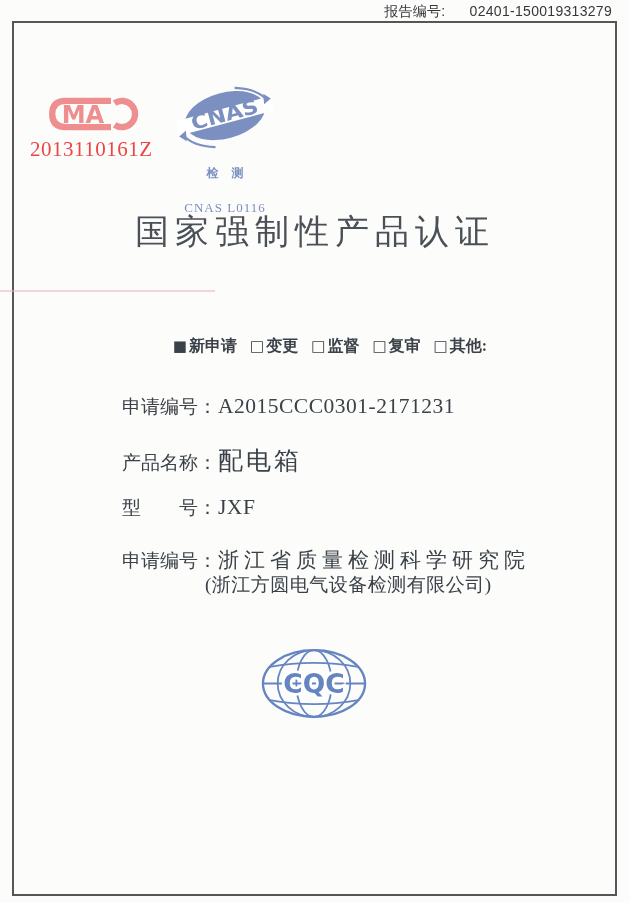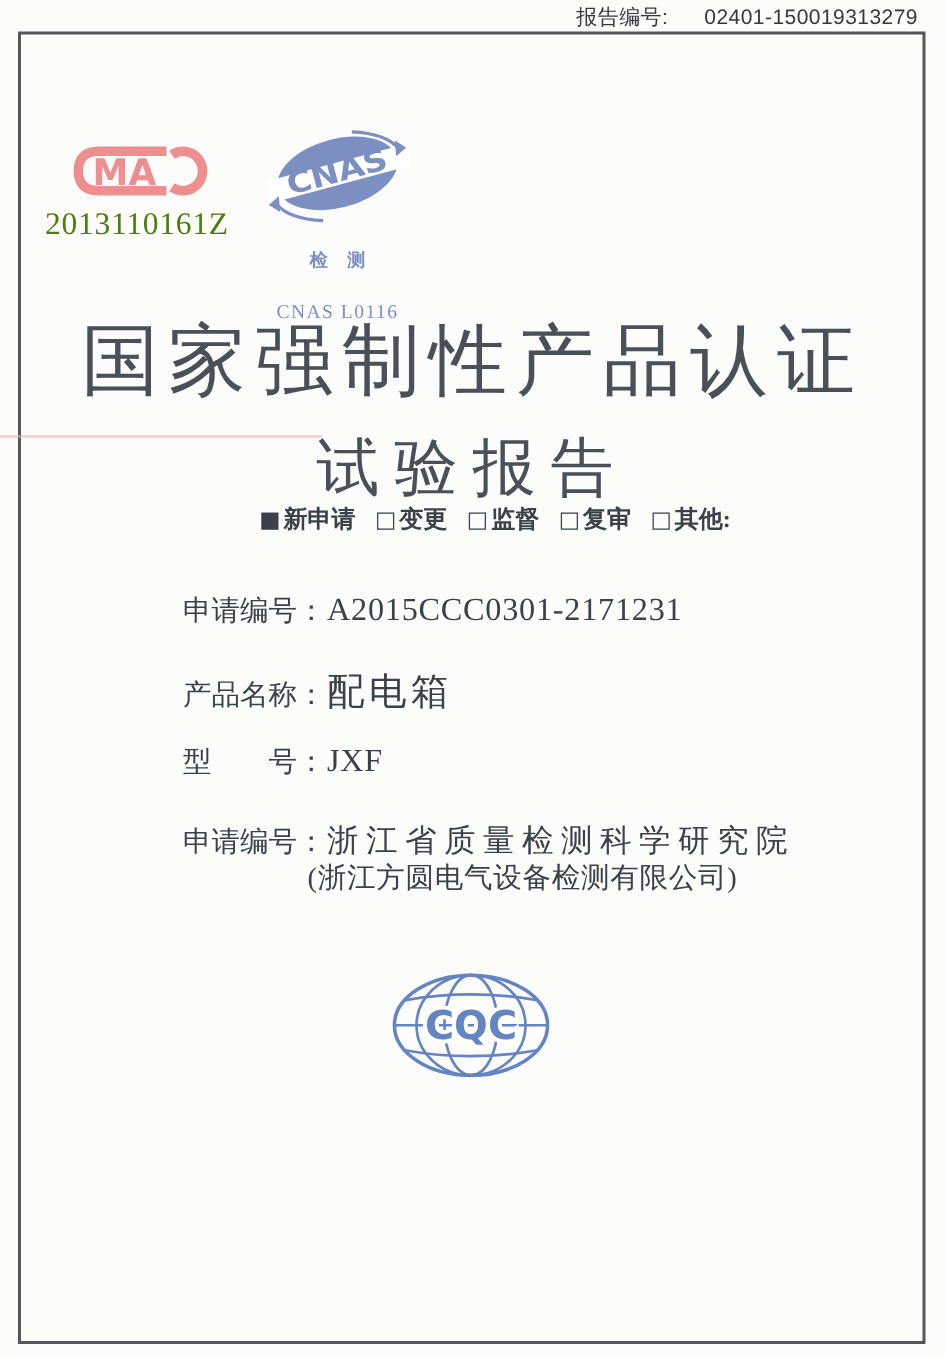--- a/index.html
+++ b/index.html
@@ -29,36 +29,36 @@
   .artifact {
     position:absolute; left:0; top:290px; width:215px; height:2px;
     background:var(--artifact); opacity:.55;
   }
   
   .cma { position:absolute; left:30px; top:95px; width:132px; }
   .cma svg { display:block; margin-left:15px; width:94px; height:38px; }
   .cma .stroke { fill:none; stroke:var(--cma); stroke-width:7; }
   .cma text { fill:var(--cma); font-family:"DejaVu Sans","Liberation Sans",sans-serif; font-weight:800; font-size:27px; }
   .cma-code {
-    margin-top:4px; font-size:21px; letter-spacing:.5px; color:#4d7c0f;
+    margin-top:4px; font-size:21px; letter-spacing:.5px; color:#ef4444;
     font-family:"Liberation Serif","DejaVu Serif",serif;
   }
   
   .cnas { position:absolute; left:173px; top:86px; width:104px; text-align:center; color:var(--cnas); }
   .cnas svg { display:block; margin:0 auto; width:96px; height:63px; }
   .cnas .lobe { fill:var(--cnas); }
   .cnas .band { fill:#ffffff; }
   .cnas .arrow { fill:none; stroke:var(--cnas); stroke-width:2.2; }
   .cnas .head { fill:var(--cnas); }
   .cnas text { fill:var(--cnas); font-family:"DejaVu Sans","Liberation Sans",sans-serif; font-weight:800; font-size:21px; }
   .cnas-cn { font-size:12px; letter-spacing:5px; margin-top:16px; padding-left:5px;font-weight:bold; }
   .cnas-code { font-size:13px; letter-spacing:1px; margin-top:18px; font-family:Liberation Serif, serif; }
   
   .title { position:absolute; left:0; right:0; top:212px; text-align:center; color:var(--title); }
-  .title-l1 { font-size:52px; letter-spacing:6px; line-height:1.15; }
+  .title-l1 { font-size:34px; letter-spacing:6px; line-height:1.15; }
   .title-l2 { font-size:42px; letter-spacing:10px; line-height:1.15; margin-top:17px; }
   
   .apptype {
     position:absolute; left:0; right:0; top:336px;
     display:flex; justify-content:center; gap:13px; transform:translateX(15px);
     font-size:16px; font-weight:700; color:var(--ink);
   }
   .apptype .box { margin-right:2px; font-size:15px; font-family:"DejaVu Sans",sans-serif; }
   
   .field { position:absolute; left:122px; font-size:20px; color:var(--ink); white-space:nowrap; }
@@ -109,21 +109,20 @@
     <polygon class="head" points="90,8 98,13 91,19"></polygon>
     <path class="arrow" d="M 40 64 Q 16 63 7 52"></path>
     <polygon class="head" points="10,58 2,53 9,47"></polygon>
   </svg>
   <div class="cnas-cn">检 测</div>
   <div class="cnas-code">CNAS L0116</div>
 </div>
 
 <div class="title">
   <div class="title-l1">国家强制性产品认证</div>
-  <div class="title-l2">试验报告</div>
 </div>
 
 <div class="apptype">
   <span class="opt"><span class="box">■</span><span>新申请</span></span>
   <span class="opt"><span class="box">□</span><span>变更</span></span>
   <span class="opt"><span class="box">□</span><span>监督</span></span>
   <span class="opt"><span class="box">□</span><span>复审</span></span>
   <span class="opt"><span class="box">□</span><span>其他:</span></span>
 </div>
 

